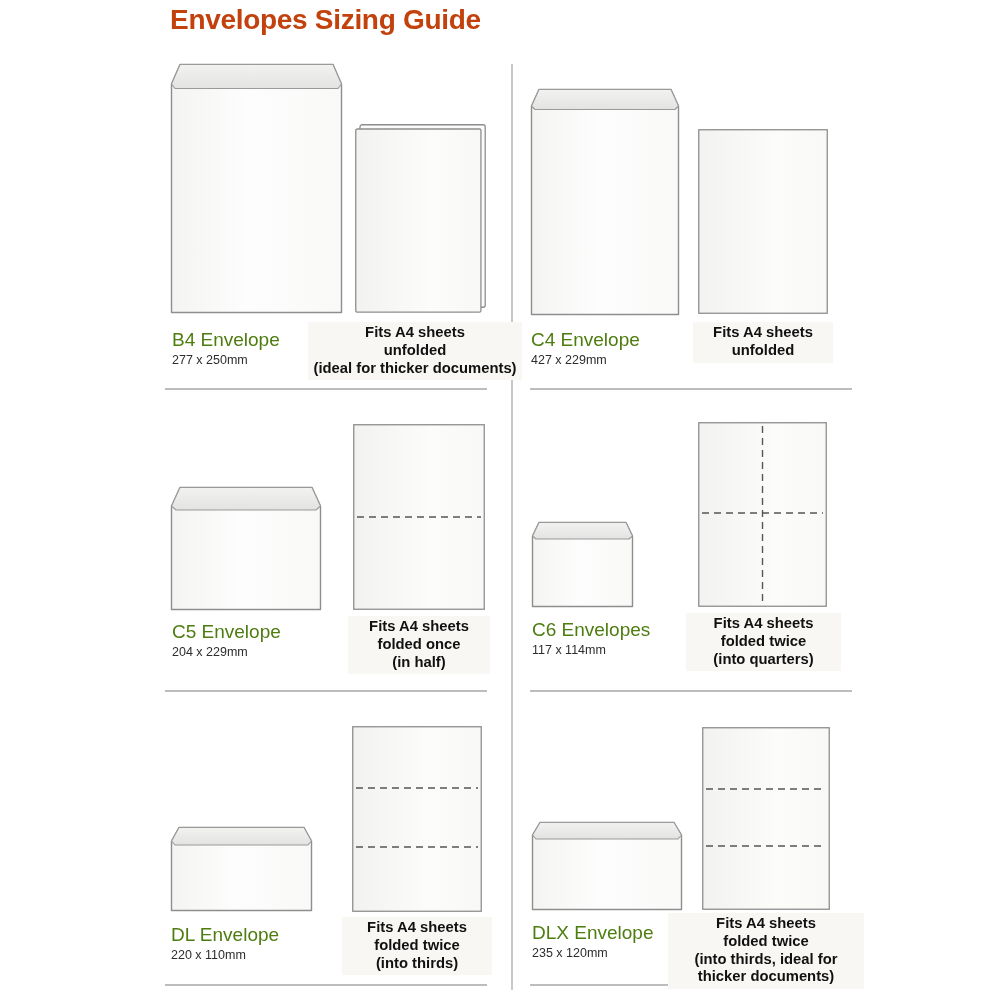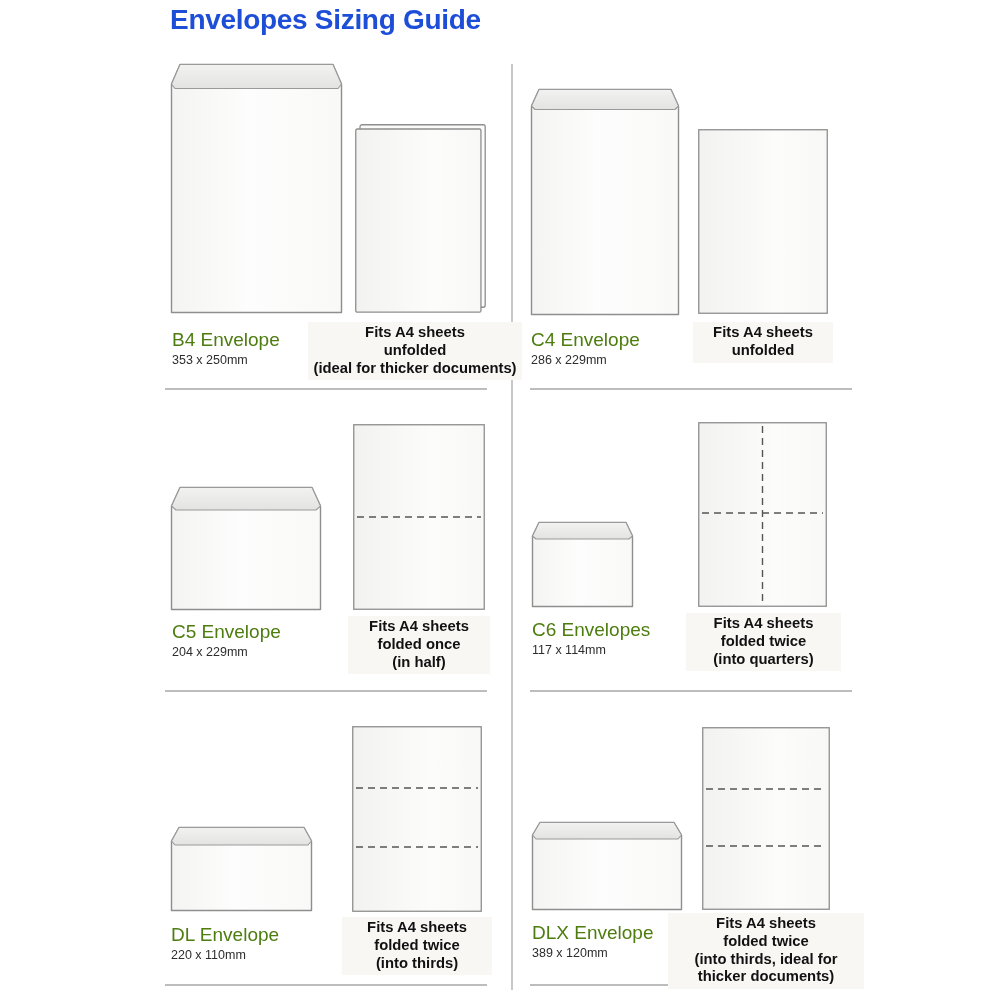--- a/index.html
+++ b/index.html
@@ -2,21 +2,21 @@
 <html><head>
 <meta charset="utf-8">
 <style>
   html,body{margin:0;padding:0;}
   body{
     width:1000px;height:1000px;position:relative;background:#ffffff;
     font-family:"Liberation Sans", sans-serif;color:#1f1f1f;overflow:hidden;
   }
   .abs{position:absolute;}
   .page-title{
-    left:170px;top:4px;font-size:28px;font-weight:bold;color:#1d4ed8;letter-spacing:-0.3px;
+    left:170px;top:4px;font-size:28px;font-weight:bold;color:#c2410c;letter-spacing:-0.3px;
   }
   .v-divider{left:511px;top:64px;width:2px;height:926px;background:#c8c8c8;}
   .h-sep{height:2px;background:#bdbdbd;width:322px;}
   .sep-l1{left:165px;top:388px;}
   .sep-r1{left:530px;top:388px;}
   .sep-l2{left:165px;top:690px;}
   .sep-r2{left:530px;top:690px;}
   .sep-l3{left:165px;top:984px;}
   .sep-r3{left:530px;top:984px;}
   .env-label .name{font-size:19px;color:#4d7c0f;line-height:1.15;}
@@ -62,36 +62,36 @@
 <svg class="abs" style="left:170px;top:63px" width="173" height="251" viewBox="0 0 173 251">
   <polygon points="10,1.5 163,1.5 171.5,21 171.5,249.5 1.5,249.5 1.5,21" fill="url(#envBody)" stroke="#8e8e8e" stroke-width="1.4" stroke-linejoin="round"></polygon>
   <polygon points="10,1.5 163,1.5 171.5,21 168,25.5 5,25.5 1.5,21" fill="url(#envFlap)" stroke="#9a9a9a" stroke-width="1.1" stroke-linejoin="round"></polygon>
 </svg>
 <svg class="abs" style="left:355px;top:124px" width="131" height="189" viewBox="0 0 131 189">
   <rect x="5" y="0.75" width="125.2" height="182.5" rx="2" fill="#fbfbfa" stroke="#8e8e8e" stroke-width="1.3"></rect>
   <rect x="0.75" y="5" width="125.2" height="183.2" rx="1.5" fill="url(#sheetFill)" stroke="#8e8e8e" stroke-width="1.3"></rect>
 </svg>
 <div class="abs env-label" style="left:172px;top:329px">
   <div class="name">B4 Envelope</div>
-  <div class="dims">353 x 250mm</div>
+  <div class="dims">277 x 250mm</div>
 </div>
 <div class="abs caption" style="left:308px;top:322px;width:214px">Fits A4 sheets
 unfolded
 (ideal for thicker documents)</div>
 
 <svg class="abs" style="left:530px;top:88px" width="150" height="228" viewBox="0 0 150 228">
   <polygon points="9,1.5 141,1.5 148.5,18 148.5,226.5 1.5,226.5 1.5,18" fill="url(#envBody)" stroke="#8e8e8e" stroke-width="1.4" stroke-linejoin="round"></polygon>
   <polygon points="9,1.5 141,1.5 148.5,18 145,21.5 5,21.5 1.5,18" fill="url(#envFlap)" stroke="#9a9a9a" stroke-width="1.1" stroke-linejoin="round"></polygon>
 </svg>
 <svg class="abs" style="left:698px;top:129px" width="130" height="185" viewBox="0 0 130 185">
   <rect x="0.75" y="0.75" width="128.5" height="183.5" fill="url(#sheetFill)" stroke="#8e8e8e" stroke-width="1.3"></rect>
 </svg>
 <div class="abs env-label" style="left:531px;top:329px">
   <div class="name">C4 Envelope</div>
-  <div class="dims">286 x 229mm</div>
+  <div class="dims">427 x 229mm</div>
 </div>
 <div class="abs caption" style="left:693px;top:322px;width:140px">Fits A4 sheets
 unfolded</div>
 
 <svg class="abs" style="left:170px;top:486px" width="152" height="125" viewBox="0 0 152 125">
   <polygon points="10,1.5 142,1.5 150.5,20 150.5,123.5 1.5,123.5 1.5,20" fill="url(#envBody)" stroke="#8e8e8e" stroke-width="1.4" stroke-linejoin="round"></polygon>
   <polygon points="10,1.5 142,1.5 150.5,20 146,24 6,24 1.5,20" fill="url(#envFlap)" stroke="#9a9a9a" stroke-width="1.1" stroke-linejoin="round"></polygon>
 </svg>
 <svg class="abs" style="left:353px;top:424px" width="132" height="186" viewBox="0 0 132 186">
   <rect x="0.75" y="0.75" width="130.5" height="184.5" fill="url(#sheetFill)" stroke="#8e8e8e" stroke-width="1.3"></rect>
@@ -143,18 +143,18 @@
   <polygon points="9,1.5 143,1.5 150.5,14 150.5,88.5 1.5,88.5 1.5,14" fill="url(#envBody)" stroke="#8e8e8e" stroke-width="1.4" stroke-linejoin="round"></polygon>
   <polygon points="9,1.5 143,1.5 150.5,14 147,18 5,18 1.5,14" fill="url(#envFlap)" stroke="#9a9a9a" stroke-width="1.1" stroke-linejoin="round"></polygon>
 </svg>
 <svg class="abs" style="left:702px;top:727px" width="128" height="183" viewBox="0 0 128 183">
   <rect x="0.75" y="0.75" width="126.5" height="181.5" fill="url(#sheetFill)" stroke="#8e8e8e" stroke-width="1.3"></rect>
   <line x1="4" y1="62" x2="124" y2="62" stroke="#565656" stroke-width="1.4" stroke-dasharray="7,5"></line>
   <line x1="4" y1="119" x2="124" y2="119" stroke="#565656" stroke-width="1.4" stroke-dasharray="7,5"></line>
 </svg>
 <div class="abs env-label" style="left:532px;top:922px">
   <div class="name">DLX Envelope</div>
-  <div class="dims">389 x 120mm</div>
+  <div class="dims">235 x 120mm</div>
 </div>
 <div class="abs caption" style="left:668px;top:913px;width:196px">Fits A4 sheets
 folded twice
 (into thirds, ideal for
 thicker documents)</div>
 
 </body></html>

